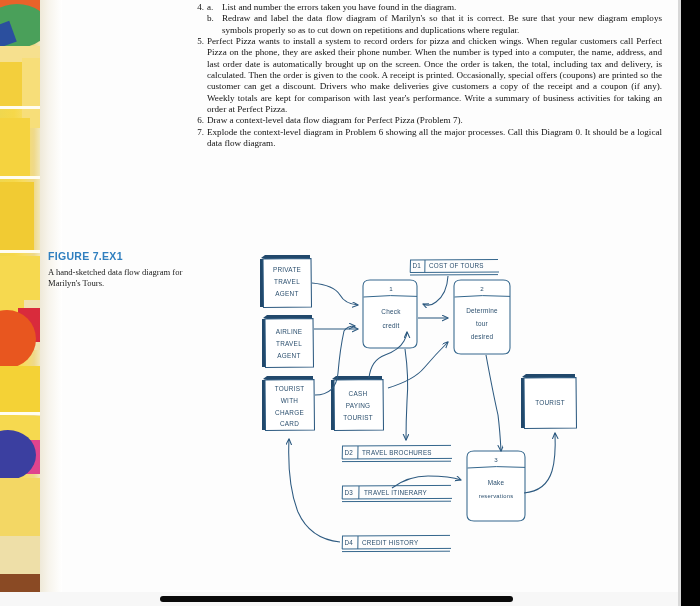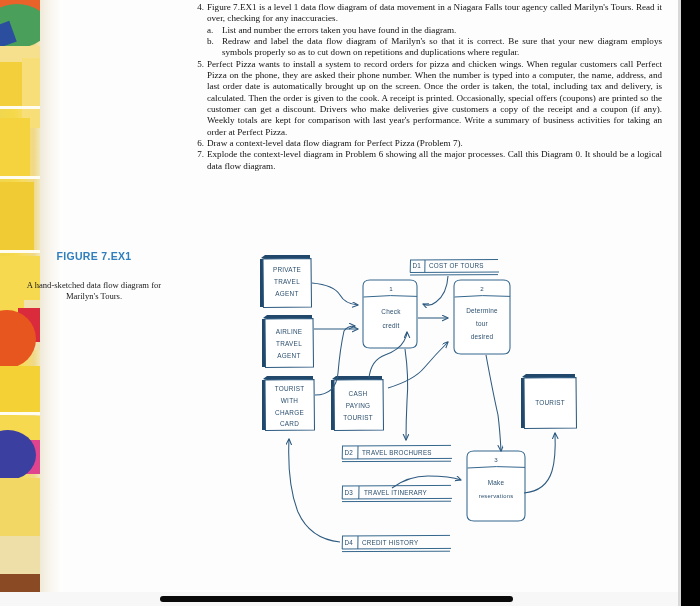--- a/index.html
+++ b/index.html
@@ -39,28 +39,28 @@
   }
   ol.exlist{list-style:none;margin:0;padding:0;}
   ol.exlist > li{position:relative;padding-left:15px;margin-bottom:0px;}
   ol.exlist > li > .num{position:absolute;left:0;top:0;width:12px;text-align:right;}
   ol.sublist{list-style:none;margin:0;padding:0;}
   ol.sublist > li{position:relative;padding-left:15px;}
   ol.sublist > li > .num{position:absolute;left:0;top:0;width:10px;text-align:left;}
   .ptext{display:block;}
 
   
-  #fig-block{position:absolute;left:24px;top:250px;width:140px;text-align:center;}
+  #fig-block{position:absolute;left:48px;top:250px;width:140px;}
   #fig-label{
     font-family:"Liberation Sans", sans-serif;
     font-weight:bold;font-size:10.5px;letter-spacing:.3px;
     color:#2f7fbf;
   }
   #fig-caption{
-    margin-top:18px;font-size:8.6px;line-height:11px;color:#1a1a1a;
+    margin-top:5px;font-size:8.6px;line-height:11px;color:#1a1a1a;
   }
 
   
   #diagram{position:absolute;left:245px;top:250px;width:365px;height:320px;}
   #diagram svg{display:block;}
 
   .dfd-txt{
     font-family:"Liberation Sans", sans-serif;
     fill:#2b4f6e;
     font-size:6.4px;
@@ -111,21 +111,20 @@
     <div class="shape" style="left:0;top:536px;width:40px;height:40px;background:#eedfa8;"></div>
     <div class="shape" style="left:0;top:574px;width:40px;height:18px;background:#8a4a24;"></div>
   </div>
   <div id="edge-gutter"></div>
 
   <div id="text-col">
     <ol class="exlist">
 
       <li>
         <span class="num">4.</span>
-        <span class="ptext">Figure 7.EX1 is a level 1 data flow diagram of data movement in a Niagara Falls tour agency called Marilyn's Tours. Read it over, checking for any inaccuracies.</span>
         <ol class="sublist">
           <li>
             <span class="num">a.</span>
             <span class="ptext">List and number the errors taken you have found in the diagram.</span>
           </li>
           <li>
             <span class="num">b.</span>
             <span class="ptext">Redraw and label the data flow diagram of Marilyn's so that it is correct. Be sure that your new diagram employs symbols properly so as to cut down on repetitions and duplications where regular.</span>
           </li>
         </ol>

